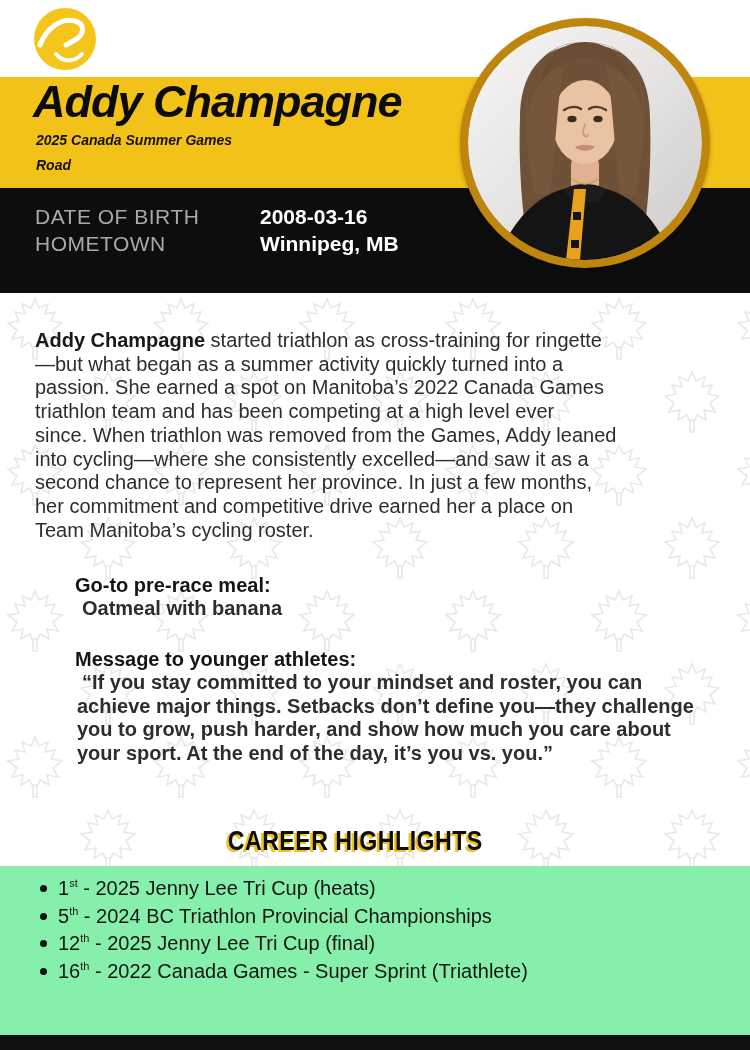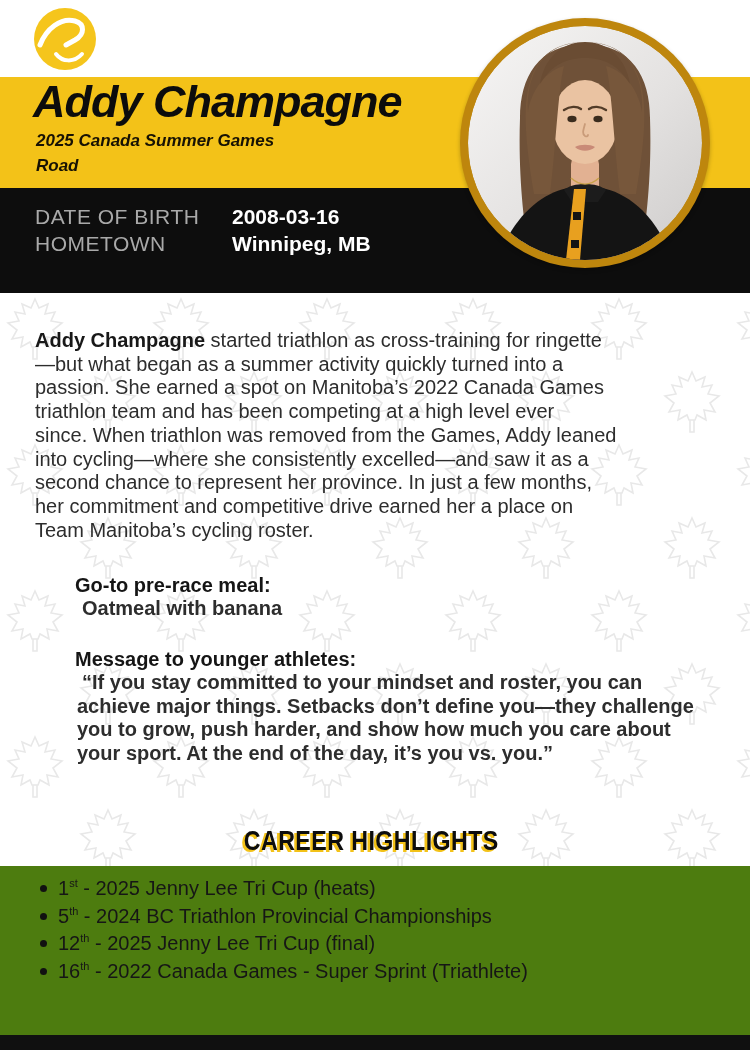--- a/index.html
+++ b/index.html
@@ -17,26 +17,26 @@
   .band-black  { position:absolute; left:0; top:188px; width:750px; height:105px; background:#0D0D0D; z-index:1; }
   .logo { position:absolute; left:33px; top:7px; width:64px; height:64px; z-index:2; }
   
   .name {
     position:absolute; left:33px; top:76px; z-index:2;
     font-size:45px; font-weight:bold; font-style:italic;
     color:#0c0c0c; letter-spacing:-1px; white-space:nowrap;
   }
   .subtitle {
     position:absolute; left:36px; top:128px; z-index:2;
-    font-size:17px; font-weight:bold; font-style:italic;
+    font-size:14px; font-weight:bold; font-style:italic;
     color:#171204; line-height:25px; white-space:pre-line;
   }
   
   .info { position:absolute; left:35px; top:203px; z-index:2; }
-  .info-row { display:flex; line-height:27px; font-size:21px; }
+  .info-row { display:flex; line-height:27px; font-size:21px;gap:28px; }
   .info-label { width:180px; color:#A9A9A9; font-weight:normal; letter-spacing:0.5px; }
   .info-value { color:#ffffff; font-weight:bold;margin-left:17px; }
   
   .portrait {
     position:absolute; left:460px; top:18px; width:250px; height:250px;
     border-radius:50%; background:#BE860D; z-index:3;
     display:flex; align-items:center; justify-content:center;
     box-shadow:0 2px 4px rgba(0,0,0,0.25);
   }
   .portrait svg { width:234px; height:234px; border-radius:50%; display:block; }
@@ -45,27 +45,27 @@
     position:absolute; left:35px; top:329px; width:692px; z-index:1;
     font-size:20px; line-height:23.7px; color:#2D2D2D; white-space:pre-line;
   }
   .bio strong { color:#181818; }
   .section { position:absolute; left:35px; z-index:1; color:#2D2D2D;margin-left:40px; }
   .section h3 { font-size:20px; line-height:24px; color:#151515; font-weight:bold; }
   .section .body { font-size:20px; line-height:23.7px; white-space:pre-line; text-indent:5px; padding-left:2px;font-weight:bold; }
   .meal-section { top:573px; }
   .message-section { top:647px; width:692px; }
   
-  .career-title-wrap { position:absolute; left:16px; top:826px; width:710px; text-align:center; z-index:1; }
+  .career-title-wrap { position:absolute; left:0; top:826px; width:710px; text-align:center; z-index:1; }
   .career-title {
     display:inline-block; font-size:27px; font-weight:bold; color:#0d0d0d;
     transform:scaleX(0.86); transform-origin:center;
     letter-spacing:0.5px; text-shadow:-3px 2px 0 #F3C218;
   }
-  .band-yellow-bottom { position:absolute; left:0; top:866px; width:750px; height:169px; background:#4d7c0f; z-index:1; }
+  .band-yellow-bottom { position:absolute; left:0; top:866px; width:750px; height:169px; background:#86efac; z-index:1; }
   .career-list { list-style:none; padding:12px 0 0 40px; }
   .career-list li {
     position:relative; padding-left:18px; margin-bottom:6.5px;
     font-size:20px; line-height:21px; color:#161616;
   }
   .career-list li::before {
     content:''; position:absolute; left:0; top:7px; width:7px; height:7px;
     border-radius:50%; background:#111111;
   }
   .career-list sup { font-size:11px; vertical-align:super; line-height:0; }

